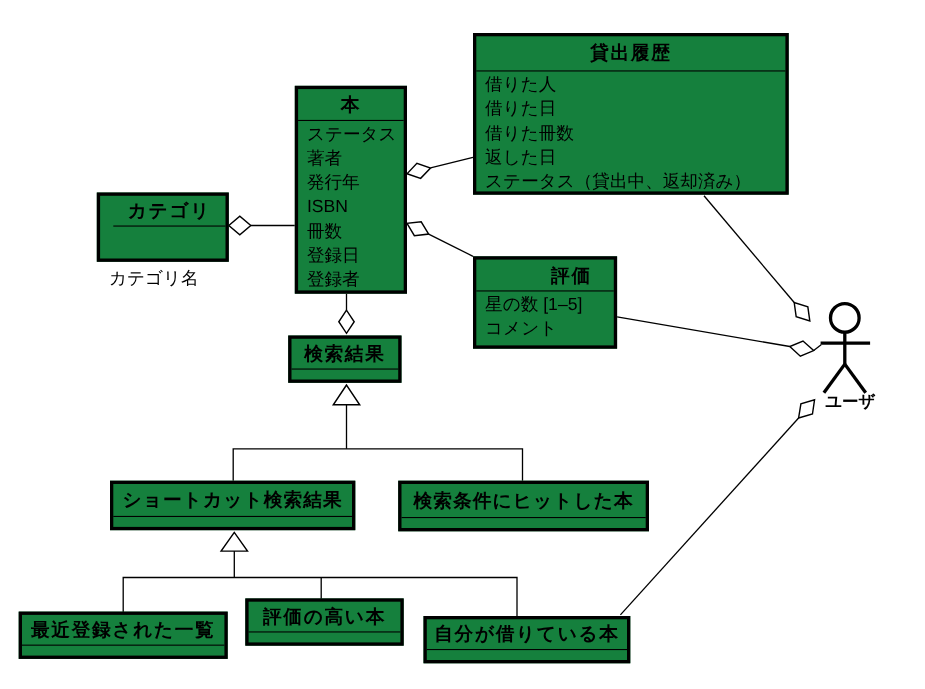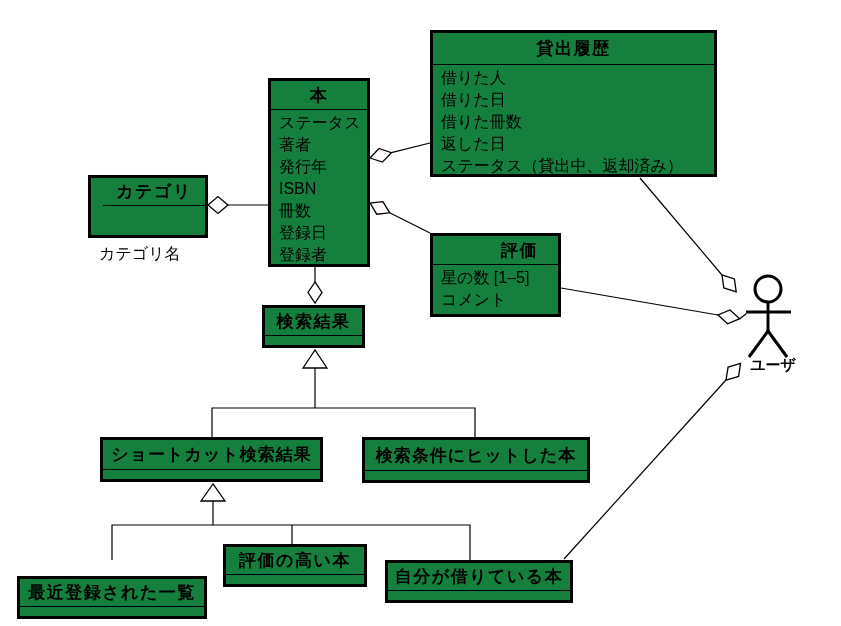--- a/index.html
+++ b/index.html
@@ -21,21 +21,21 @@
   .cb-attr{white-space:nowrap;}
   .cb-empty{flex:1 1 auto;}
   
   #b-lending{left:430px;top:30px;width:287px;height:147px;}   #b-lending .cb-title{height:31px;}
   #b-book{left:268px;top:78px;width:102px;height:189px;}      #b-book .cb-title{height:28px;}
   #b-category{left:88px;top:175px;width:120px;height:63px;}   #b-category .cb-title{height:27px;margin-left:12px;} #b-category .cb-attrs{padding-top:3px;margin-top:34px;}
   #b-rating{left:430px;top:233px;width:131px;height:84px;}    #b-rating .cb-title{height:28px;padding-left:48px;}
   #b-search{left:262px;top:305px;width:103px;height:43px;}    #b-search .cb-title{height:27px;}
   #b-shortcut{left:100px;top:437px;width:223px;height:45px;}  #b-shortcut .cb-title{height:29px;letter-spacing:1px;}
   #b-hit{left:362px;top:437px;width:228px;height:46px;gap:20px;}       #b-hit .cb-title{height:30px;letter-spacing:1px;}
-  #b-recent{left:17px;top:576px;width:190px;height:43px;}     #b-recent .cb-title{height:27px;}
+  #b-recent{left:17px;top:556px;width:190px;height:43px;}     #b-recent .cb-title{height:27px;}
   #b-rated{left:223px;top:544px;width:144px;height:43px;}     #b-rated .cb-title{height:27px;}
   #b-borrowed{left:385px;top:560px;width:188px;height:43px;}  #b-borrowed .cb-title{height:27px;}
   #actor-label{
     position:absolute;left:743px;top:356px;width:60px;z-index:1;
     font-size:15px;font-weight:bold;text-align:center;white-space:nowrap;font-family:Liberation Serif, serif;
   }
 </style>
 </head>
 <body>
 

